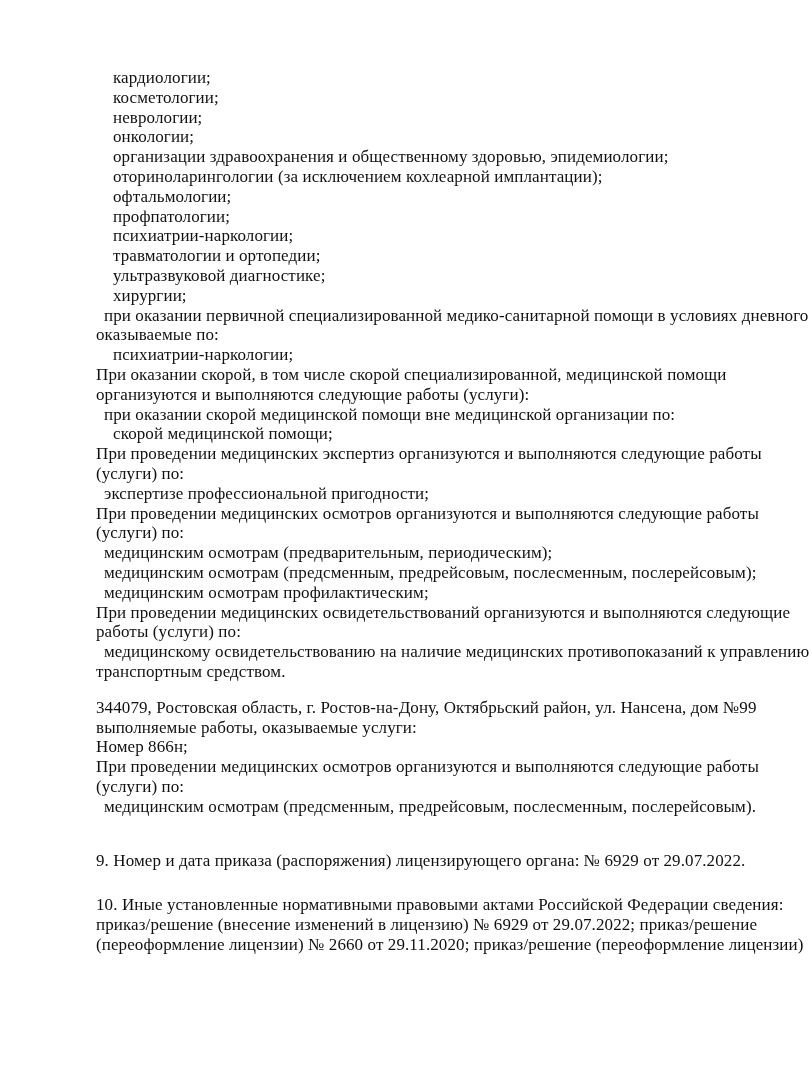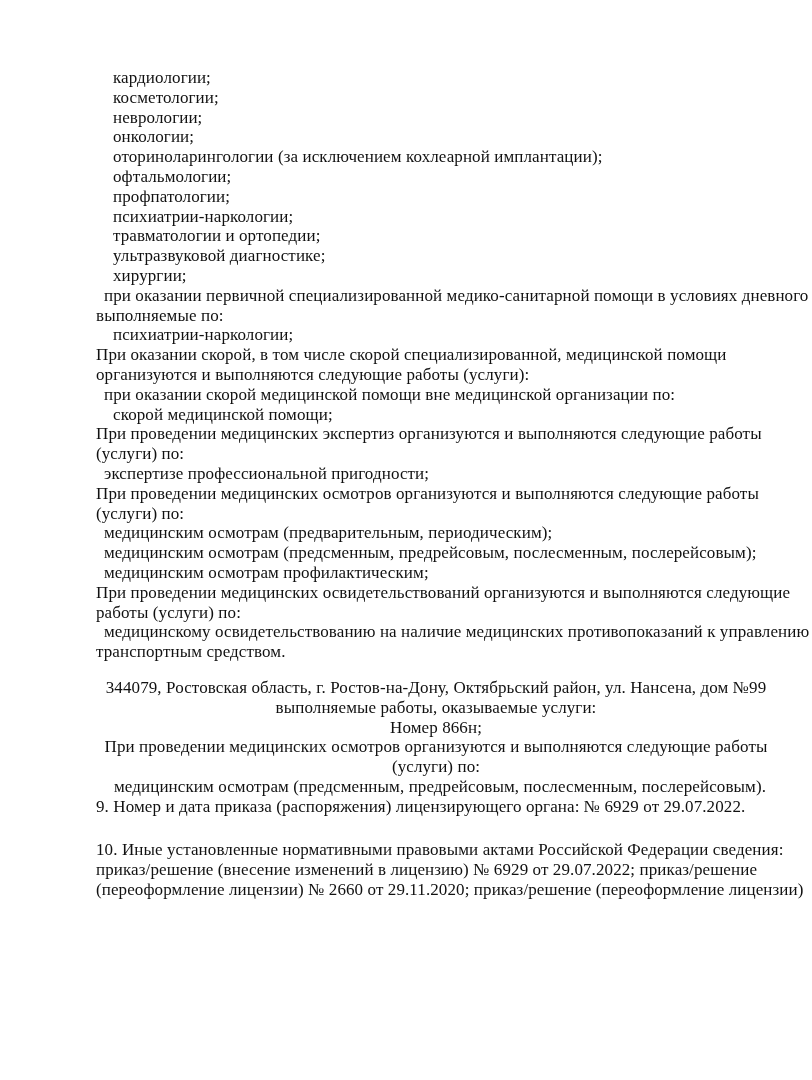--- a/index.html
+++ b/index.html
@@ -15,53 +15,54 @@
     overflow: hidden;
   }
   .doc {
     padding: 68px 36px 0 96px;
     font-family: "Liberation Serif", "DejaVu Serif", serif;
     font-size: 17px;
     color: #111111;
     -webkit-font-smoothing: antialiased;
   }
   .sec { margin: 0; }
-  .sec-address-block     { margin-top: 16px; text-align: center; }
-  .sec-order-number-item { }
+  .sec-address-block     { margin-top: 16px; }
+  .sec-order-number-item { margin-top: 35px; }
   .sec-other-info-item   { margin-top: 24px; }
   .line {
     line-height: 19.8px;
     white-space: pre;
     letter-spacing: 0.1px;
   }
   .ind0 { padding-left: 0; }
   .ind1 { padding-left: 8px; }
   .ind2 { padding-left: 17px; }
 </style>
 </head>
 <body>
 
 <div class="page" style="background: rgb(255, 255, 255);">
   <div class="doc" id="doc" style="color: rgb(17, 17, 17);">
       <div class="sec sec-specialties-list">
         <div class="line ind2">кардиологии;</div>
         <div class="line ind2">косметологии;</div>
         <div class="line ind2">неврологии;</div>
         <div class="line ind2">онкологии;</div>
+        <div class="line ind2">организации здравоохранения и общественному здоровью, эпидемиологии;</div>
         <div class="line ind2">оториноларингологии (за исключением кохлеарной имплантации);</div>
         <div class="line ind2">офтальмологии;</div>
         <div class="line ind2">профпатологии;</div>
         <div class="line ind2">психиатрии-наркологии;</div>
         <div class="line ind2">травматологии и ортопедии;</div>
         <div class="line ind2">ультразвуковой диагностике;</div>
         <div class="line ind2">хирургии;</div>
       </div>
       <div class="sec sec-services-body">
         <div class="line ind1">при оказании первичной специализированной медико-санитарной помощи в условиях дневного</div>
-        <div class="line ind0">выполняемые по:</div>
+        <div class="line ind0">оказываемые по:</div>
         <div class="line ind2">психиатрии-наркологии;</div>
         <div class="line ind0">При оказании скорой, в том числе скорой специализированной, медицинской помощи</div>
         <div class="line ind0">организуются и выполняются следующие работы (услуги):</div>
         <div class="line ind1">при оказании скорой медицинской помощи вне медицинской организации по:</div>
         <div class="line ind2">скорой медицинской помощи;</div>
         <div class="line ind0">При проведении медицинских экспертиз организуются и выполняются следующие работы</div>
         <div class="line ind0">(услуги) по:</div>
         <div class="line ind1">экспертизе профессиональной пригодности;</div>
         <div class="line ind0">При проведении медицинских осмотров организуются и выполняются следующие работы</div>
         <div class="line ind0">(услуги) по:</div>

